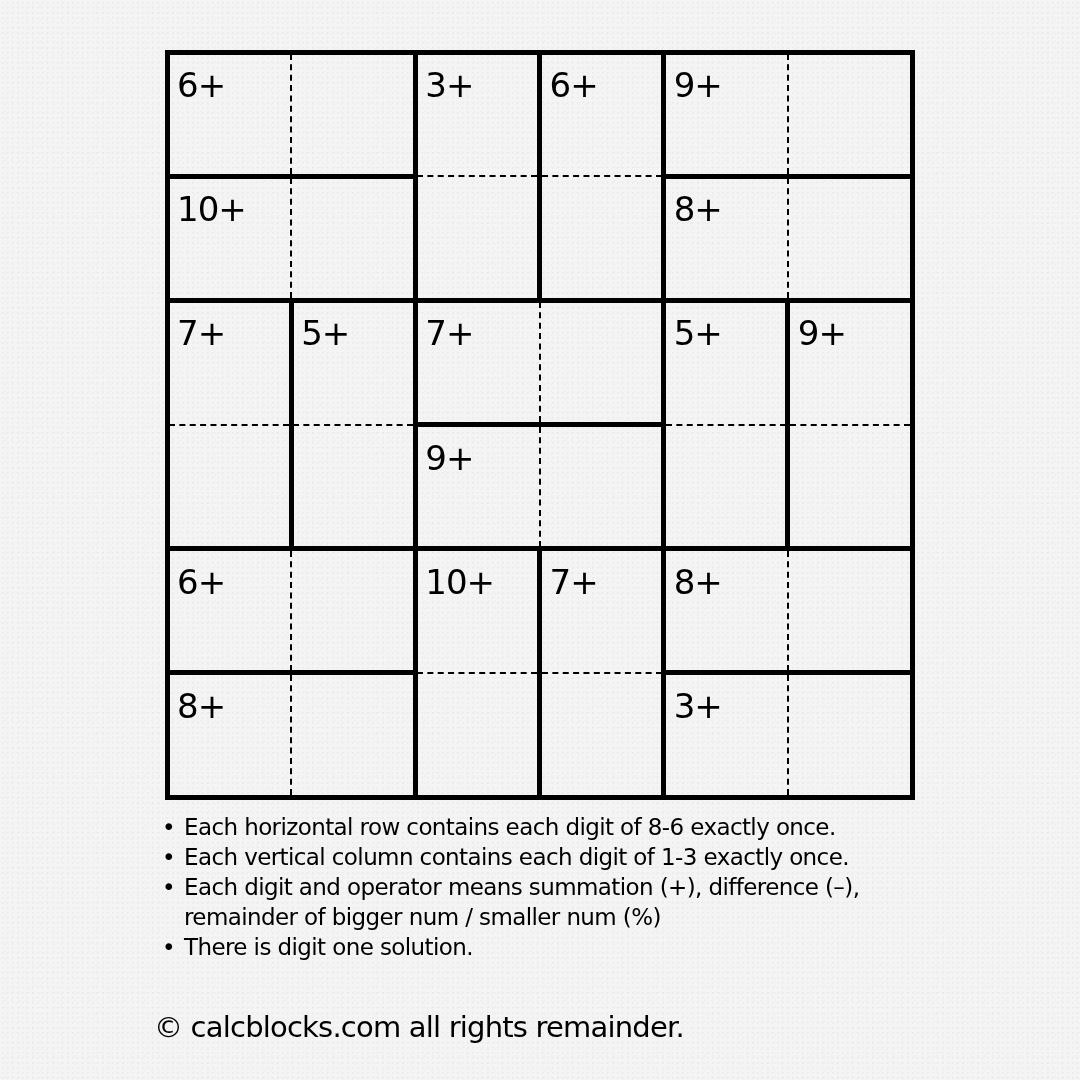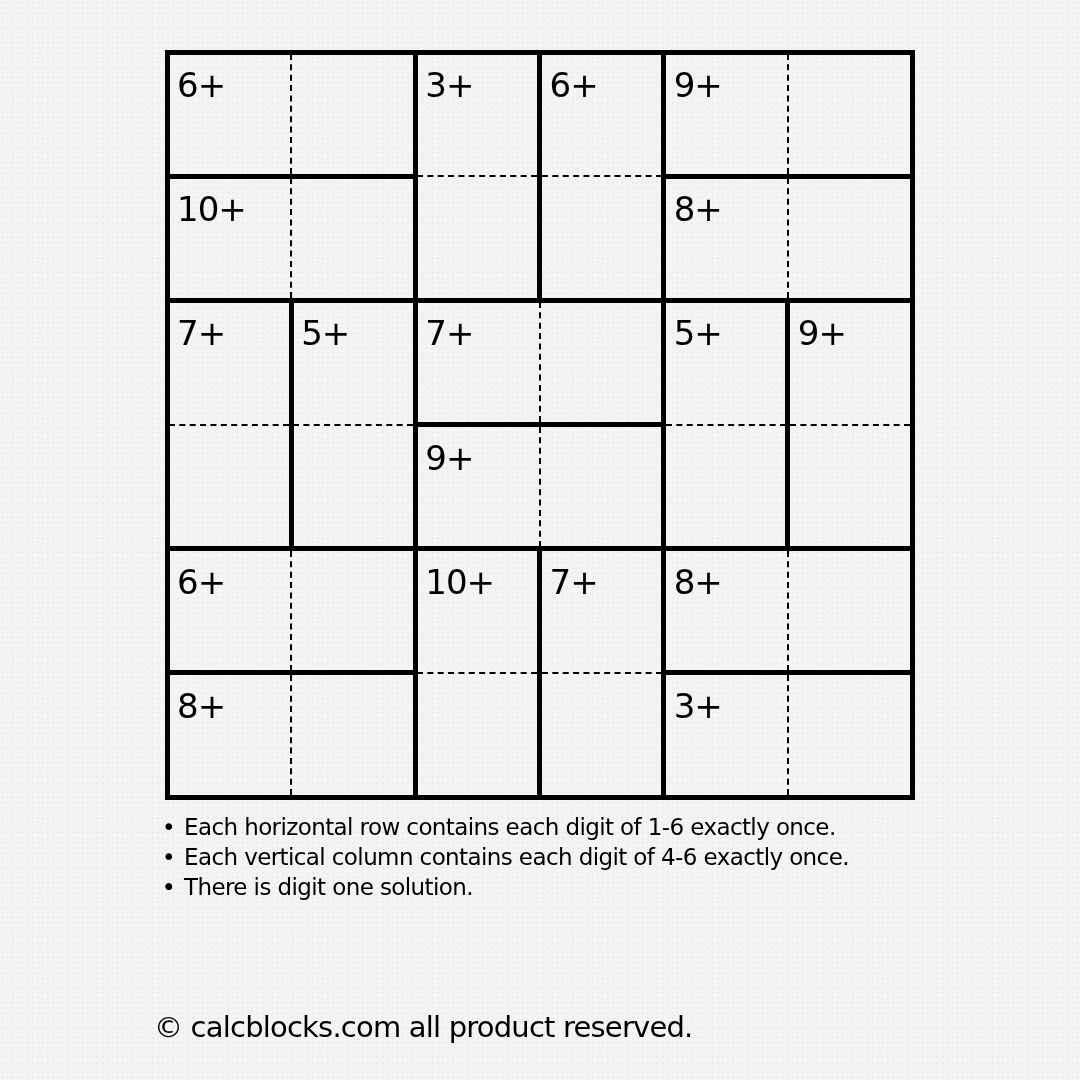--- a/index.html
+++ b/index.html
@@ -181,28 +181,30 @@
     <div class="line" style="left: 618.333px; top: 618.333px; width: 129.167px; height: 5px;"></div>
     <div class="line" style="left: -2.5px; top: -2.5px; width: 750px; height: 5px;"></div>
     <div class="line" style="left: -2.5px; top: 742.5px; width: 750px; height: 5px;"></div>
     <div class="line" style="left: -2.5px; top: -2.5px; width: 5px; height: 750px;"></div>
     <div class="line" style="left: 742.5px; top: -2.5px; width: 5px; height: 750px;"></div>
   </div>
 
 <div id="rules">
   <div class="rule">
     <span class="bullet">•</span>
-    <div>Each horizontal row contains each digit of 1-6 exactly once.</div>
-  </div>
-  <div class="rule">
-    <span class="bullet">•</span>
-    <div>Each vertical column contains each digit of 4-6 exactly once.</div>
-  </div>
-  <div class="rule">
-    <span class="bullet">•</span>
+    <div>Each horizontal row contains each digit of 8-6 exactly once.</div>
+  </div>
+  <div class="rule">
+    <span class="bullet">•</span>
+    <div>Each vertical column contains each digit of 1-3 exactly once.</div>
+  </div>
+  <div class="rule">
+    <span class="bullet">•</span>
+    <div>Each digit and operator means summation (+), difference (–),</div>
+    <div>remainder of bigger num / smaller num (%)</div>
   </div>
   <div class="rule">
     <span class="bullet">•</span>
     <div>There is digit one solution.</div>
   </div>
 </div>
 
-<div id="copyright">© calcblocks.com all product reserved.</div>
+<div id="copyright">© calcblocks.com all rights remainder.</div>
 
 </body></html>

